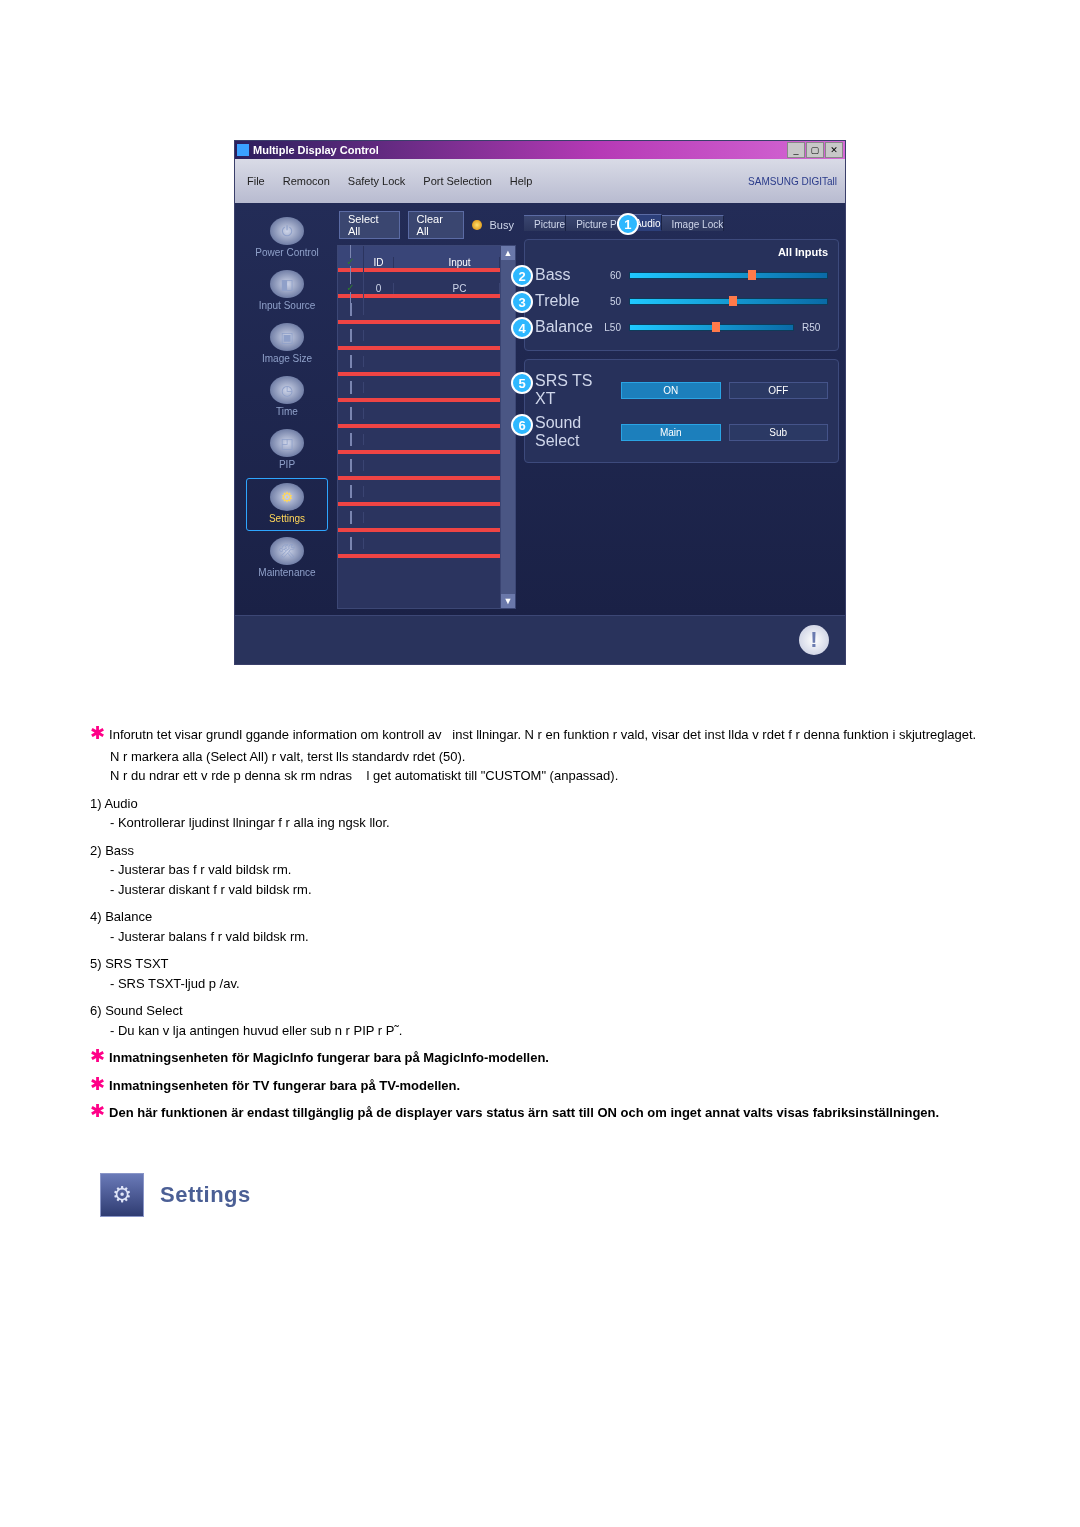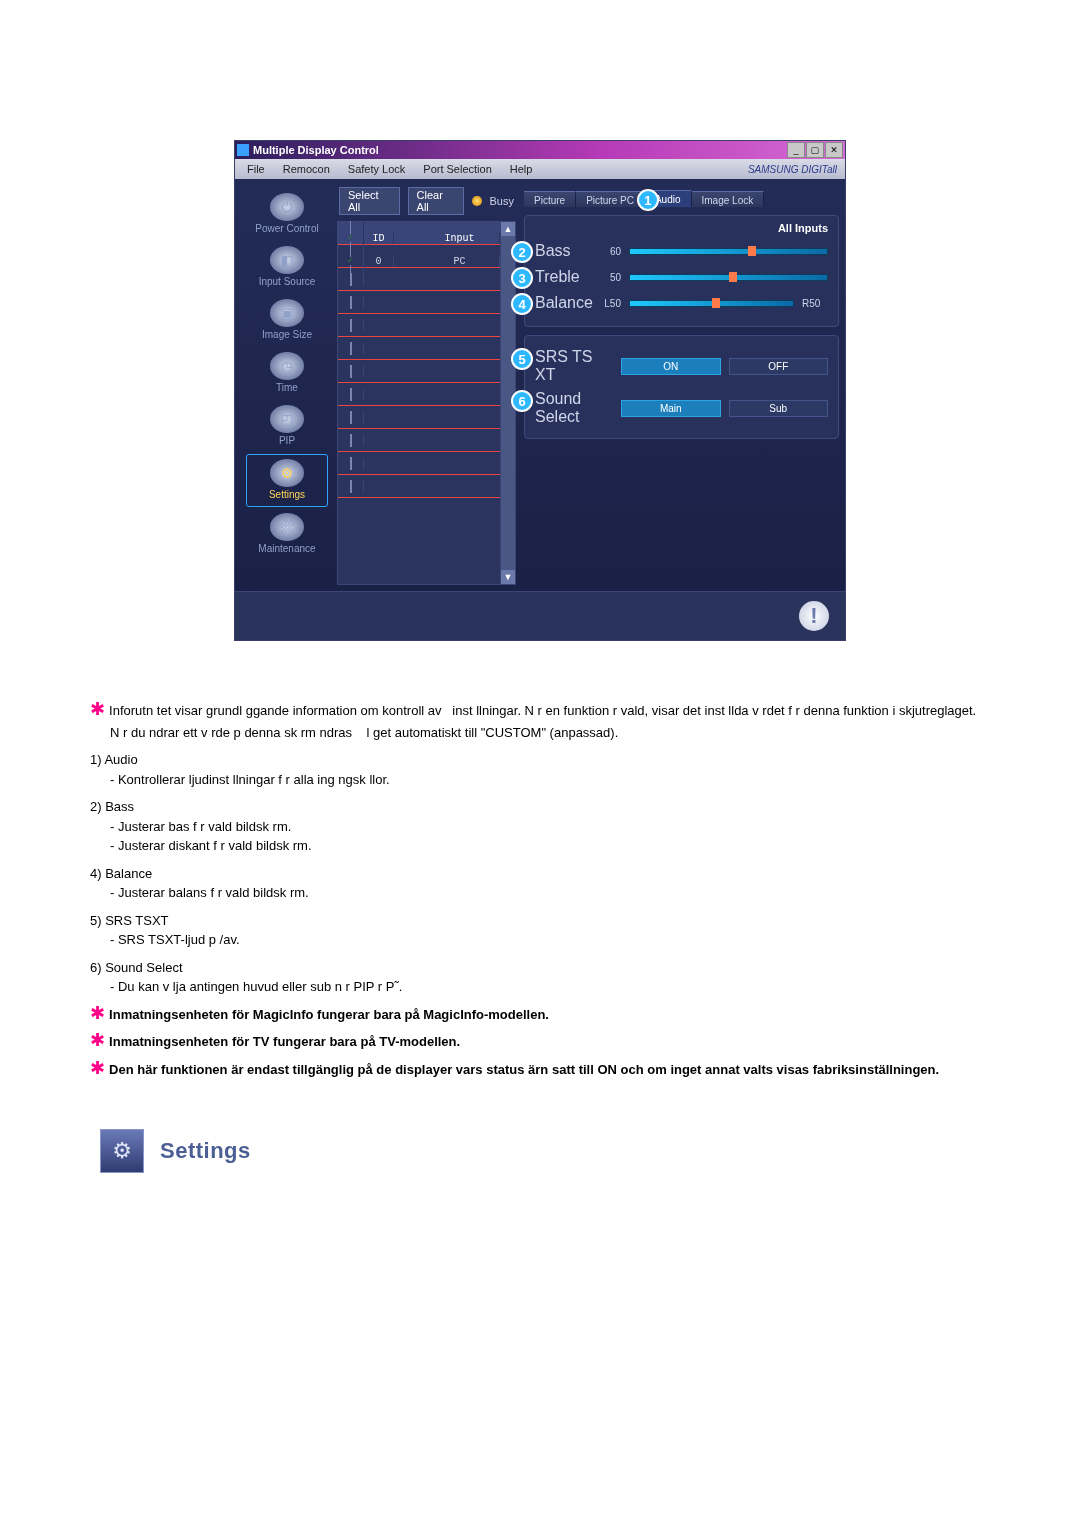--- a/index.html
+++ b/index.html
@@ -53,27 +53,26 @@
     font-size: 9px;
     text-align: center;
     line-height: 14px;
   }
   .menubar {
     height: 20px;
     background: linear-gradient(#d9dbe6, #b8bbd0);
     display: flex;
     align-items: center;
     gap: 2px;
-    padding: 0 4px;
+    padding: 12px 4px;
     color: #222;
   }
   .menubar .menu-item { padding: 2px 8px; }
   .menubar .brand {
     margin-left: auto;
-    font-style: italic;
     color: #2a3b8a;
     font-size: 10px;
     padding-right: 4px;
   }
   .app-body {
     display: flex;
     background: linear-gradient(#232c57, #1a2146);
     padding: 6px;
     gap: 4px;
     height: 400px;
@@ -140,22 +139,21 @@
   .grid-table {
     flex: 1;
     display: flex;
     flex-direction: column;
   }
   .g-head, .g-row {
     display: grid;
     grid-template-columns: 26px 30px 26px 1fr;
     align-items: center;
     height: 22px;
-    border-bottom: 1px solid #ef4444;
-    font-family: Liberation Mono, monospace;
+    border-bottom: 4px solid #ef4444;
   }
   .g-head {
     background: #394578;
     color: #fff;
     font-size: 10px;
     text-align: center;
   }
   .g-head div { border-right: 1px solid #2b345f; }
   .g-row div {
     text-align: center;
@@ -193,21 +191,21 @@
     gap: 8px;
     padding-left: 4px;
   }
   .tabrow {
     display: flex;
     height: 22px;
     align-items: flex-end;
     gap: 0;
   }
   .tab {
-    padding: 3px 10px 1px 10px;
+    padding: 3px 0 1px 10px;
     font-size: 10px;
     color: #cfd6ea;
     background: linear-gradient(#3a4670, #2c365d);
     border-top: 1px solid #5b6ba4;
     border-right: 1px solid #1a2244;
     position: relative;
   }
   .tab.active {
     background: #2c3f7a;
     color: #fff;
@@ -519,20 +517,21 @@
       <div class="warn">!</div>
     </div>
   </div>
 
   <div class="note-row">
     <span class="star">✱</span>
     <span class="txt">
       <span>Inforutn tet visar grundl ggande information om kontroll av</span>&nbsp;&nbsp;&nbsp;<span>inst llningar. N r en funktion r vald, visar det inst llda v rdet f r denna funktion i skjutreglaget.</span>
     </span>
   </div>
+  <div class="sub">N r markera alla (Select All) r valt, terst lls standardv rdet (50).</div>
   <div class="sub">
     <span>N r du ndrar ett v rde p denna sk rm ndras</span>&nbsp;&nbsp;&nbsp;&nbsp;<span>l get automatiskt till "CUSTOM" (anpassad).</span>
   </div>
 
   <div class="item-line" style="margin-top:8px;">1) Audio</div>
   <div class="sub">- Kontrollerar ljudinst llningar f r alla ing ngsk llor.</div>
 
   <div class="item-line" style="margin-top:8px;">2) Bass</div>
   <div class="sub">- Justerar bas f r vald bildsk rm.</div>
 

